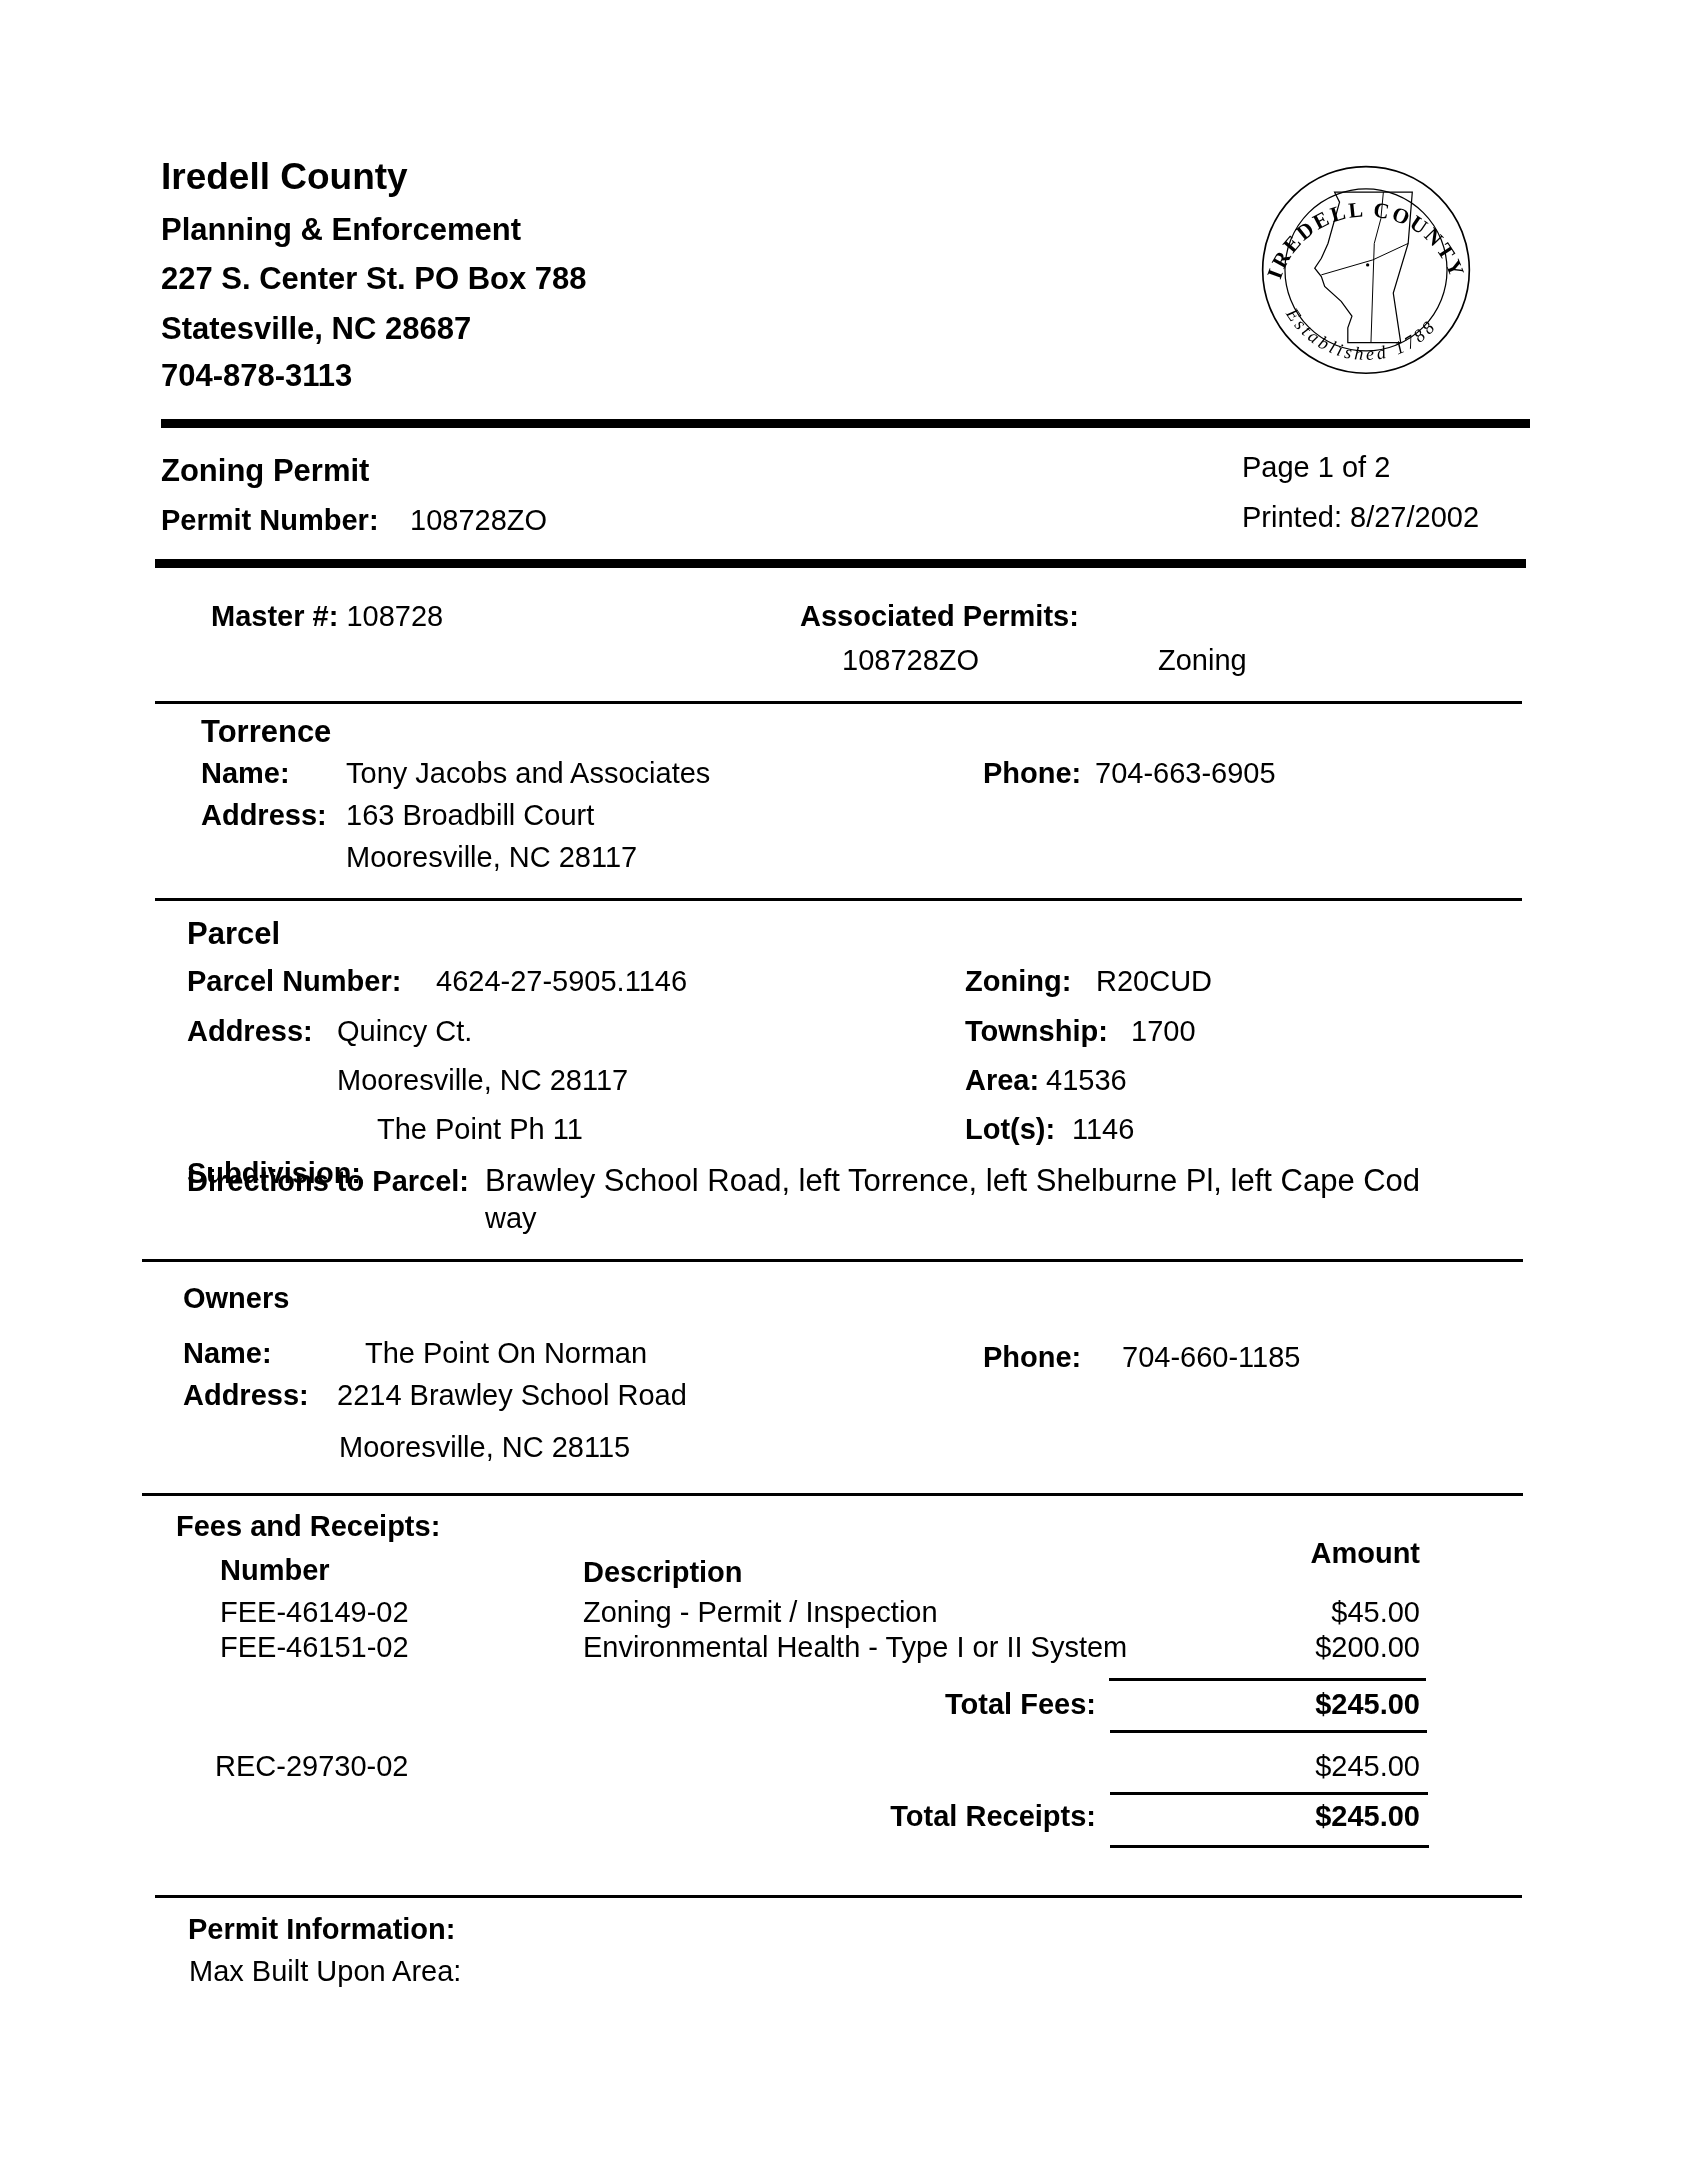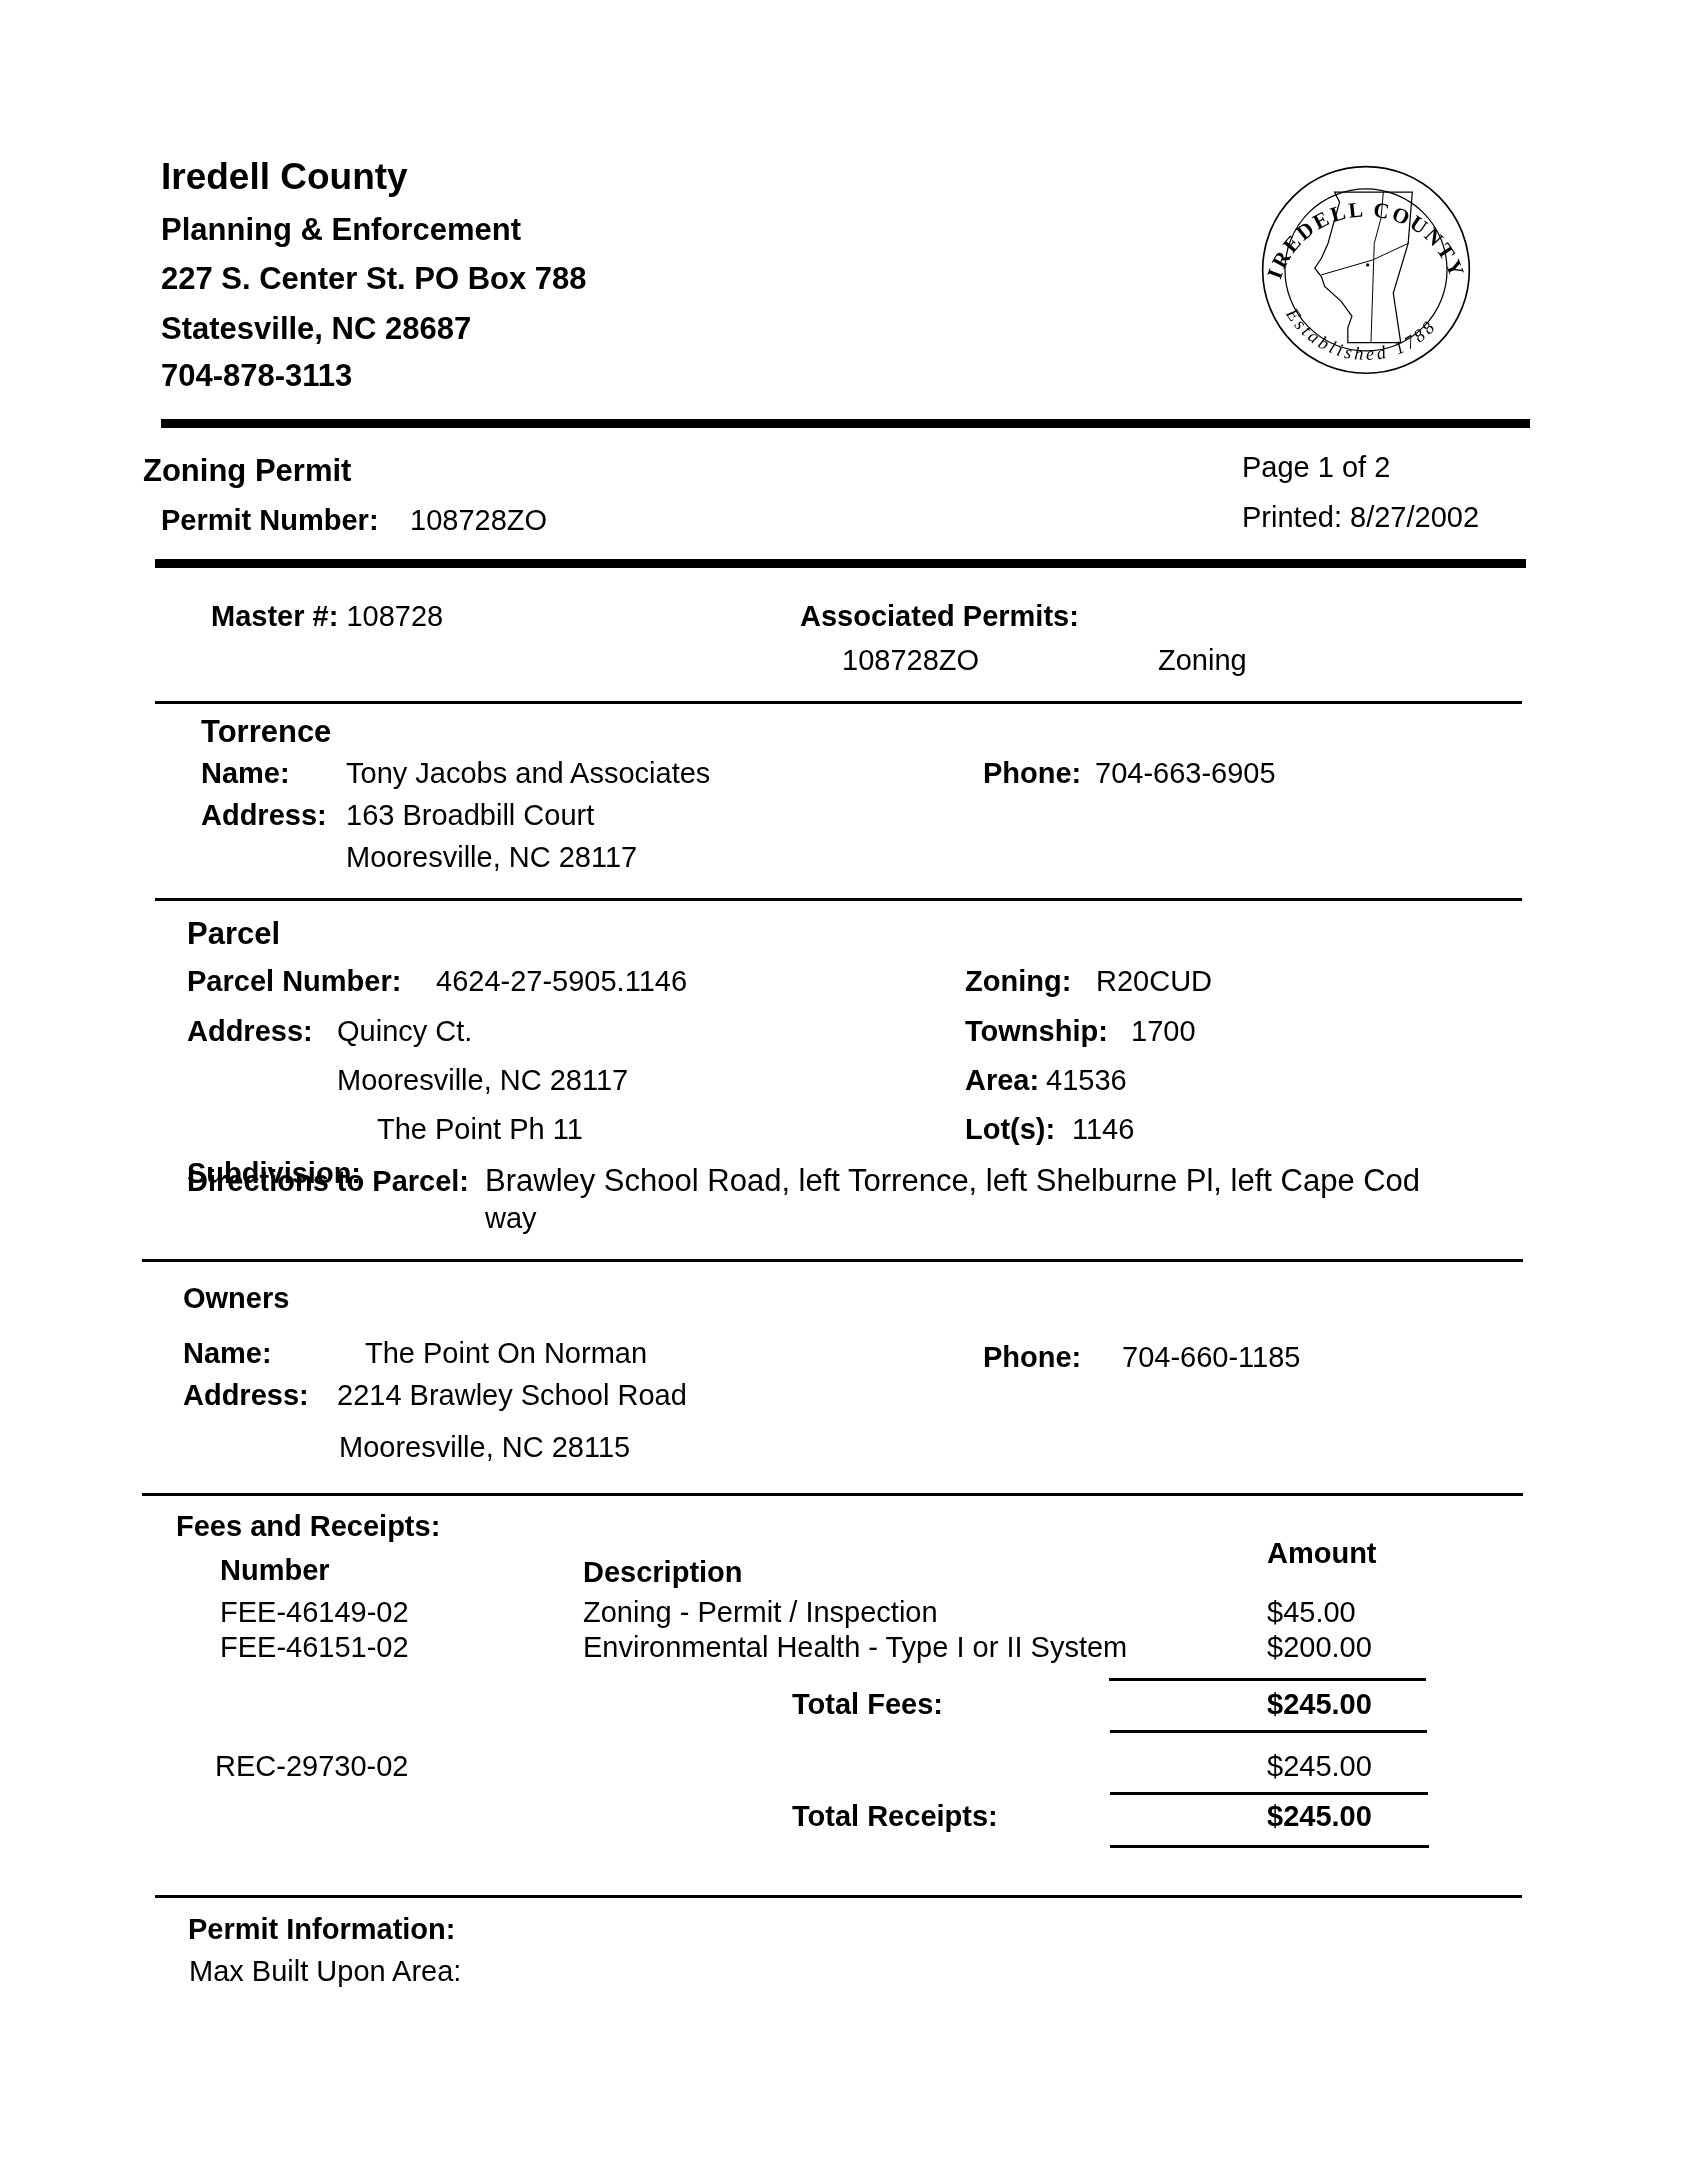--- a/index.html
+++ b/index.html
@@ -15,21 +15,21 @@
 
     
     .h-county { font-size: 37px; font-weight: bold; }
     .h-line { font-size: 31px; font-weight: bold; }
 
     .t-lg { font-size: 31px; }
     .t-md { font-size: 29px; }
     .lbl { font-weight: bold; }
 
     .seal { position: absolute; left: 1242px; top: 147px; width: 248px; height: 259px; }
-    .right { text-align: left; }
+    .right { text-align: right; }
   </style>
 </head>
 <body>
 
 <div class="abs h-county" style="left:161px; top:156px;">Iredell County</div>
 <div class="abs h-line" style="left:161px; top:212px;">Planning &amp; Enforcement</div>
 <div class="abs h-line" style="left:161px; top:261px;">227 S. Center St.  PO Box 788</div>
 <div class="abs h-line" style="left:161px; top:311px;">Statesville, NC 28687</div>
 <div class="abs h-line" style="left:161px; top:358px;">704-878-3113</div>
 
@@ -50,21 +50,21 @@
       <textPath href="#topArc" startOffset="2%">IREDELL COUNTY</textPath>
     </text>
     <text font-family="Liberation Serif, serif" font-size="22" font-style="italic" letter-spacing="4">
       <textPath href="#botArc" startOffset="12%">Established 1788</textPath>
     </text>
   </svg>
 </div>
 
 <div class="rule-thick" style="left:161px; top:419px; width:1369px;"></div>
 
-<div class="abs t-lg b" style="left:143px; top:453px;">Zoning Permit</div>
+<div class="abs t-lg b" style="left:161px; top:453px;">Zoning Permit</div>
 <div class="abs t-md b" style="left:161px; top:504px;">Permit Number:</div>
 <div class="abs t-md" style="left:410px; top:504px;">108728ZO</div>
 <div class="abs t-md" style="left:1242px; top:451px;">Page 1 of 2</div>
 <div class="abs t-md" style="left:1242px; top:501px;">Printed: 8/27/2002</div>
 
 <div class="rule-thick" style="left:155px; top:559px; width:1371px;"></div>
 
 <div class="abs t-md" style="left:211px; top:600px;">
   <span class="lbl">Master #:</span>
   <span>108728</span>

